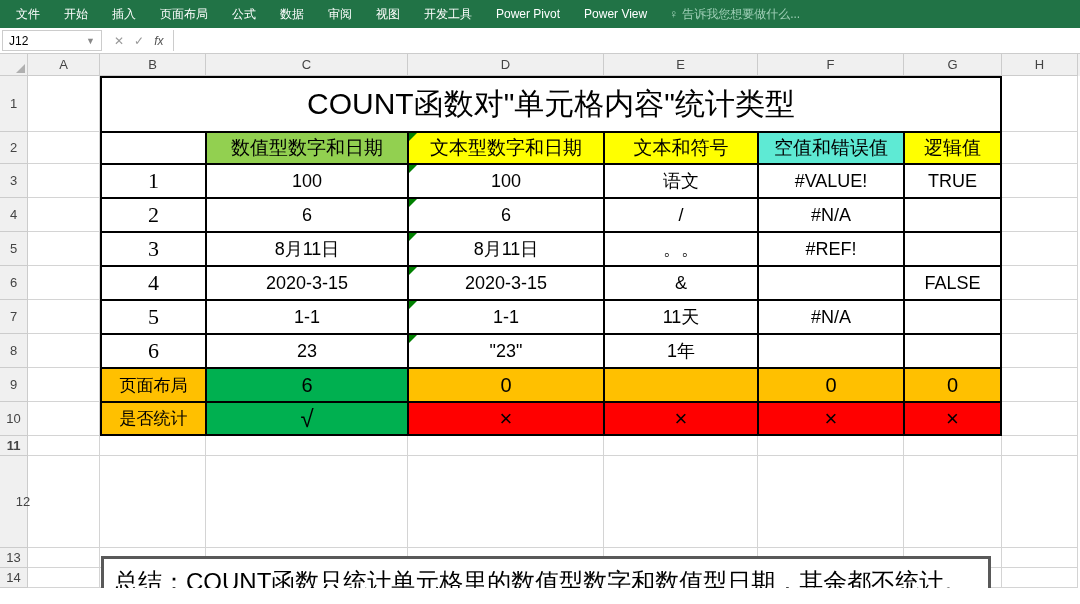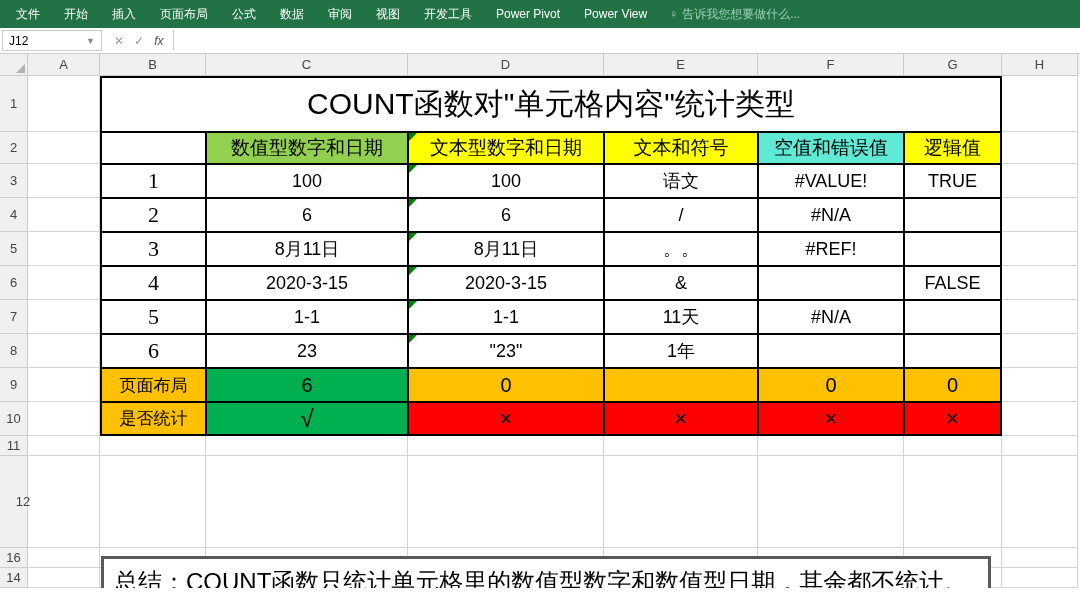--- a/index.html
+++ b/index.html
@@ -126,21 +126,21 @@
     .cE { width: 154px; }
     .cF { width: 146px; }
     .cG { width: 98px; }
     .cH { width: 76px; }
     
     
     .r1 { height: 56px; }
     .r2 { height: 32px; }
     .r3, .r4, .r5, .r6, .r7, .r8 { height: 34px; }
     .r9, .r10 { height: 34px; }
-    .r11 { height: 20px; }
+    .r11 { height: 20px; font-weight: bold; }
     .r12 { height: 92px; padding-left: 19px; }
     .r13, .r14 { height: 20px; }
     
     
     .title-cell {
       font-size: 30px;
       font-family: "Microsoft YaHei", sans-serif;
       border: 2px solid #000;
       border-bottom: 1px solid #000;
     }
@@ -261,21 +261,21 @@
       <div class="row-header r3">3</div>
       <div class="row-header r4">4</div>
       <div class="row-header r5">5</div>
       <div class="row-header r6">6</div>
       <div class="row-header r7">7</div>
       <div class="row-header r8">8</div>
       <div class="row-header r9">9</div>
       <div class="row-header r10">10</div>
       <div class="row-header r11">11</div>
       <div class="row-header r12">12</div>
-      <div class="row-header r13">16</div>
+      <div class="row-header r13">13</div>
       <div class="row-header r14">14</div>
     </div>
     <div class="cells">
 
       <div class="cell-row">
         <div class="cell cA r1"></div>
         <div class="cell r1 title-cell" style="width:902px;">COUNT函数对"单元格内容"统计类型</div>
         <div class="cell cH r1"></div>
       </div>
 

